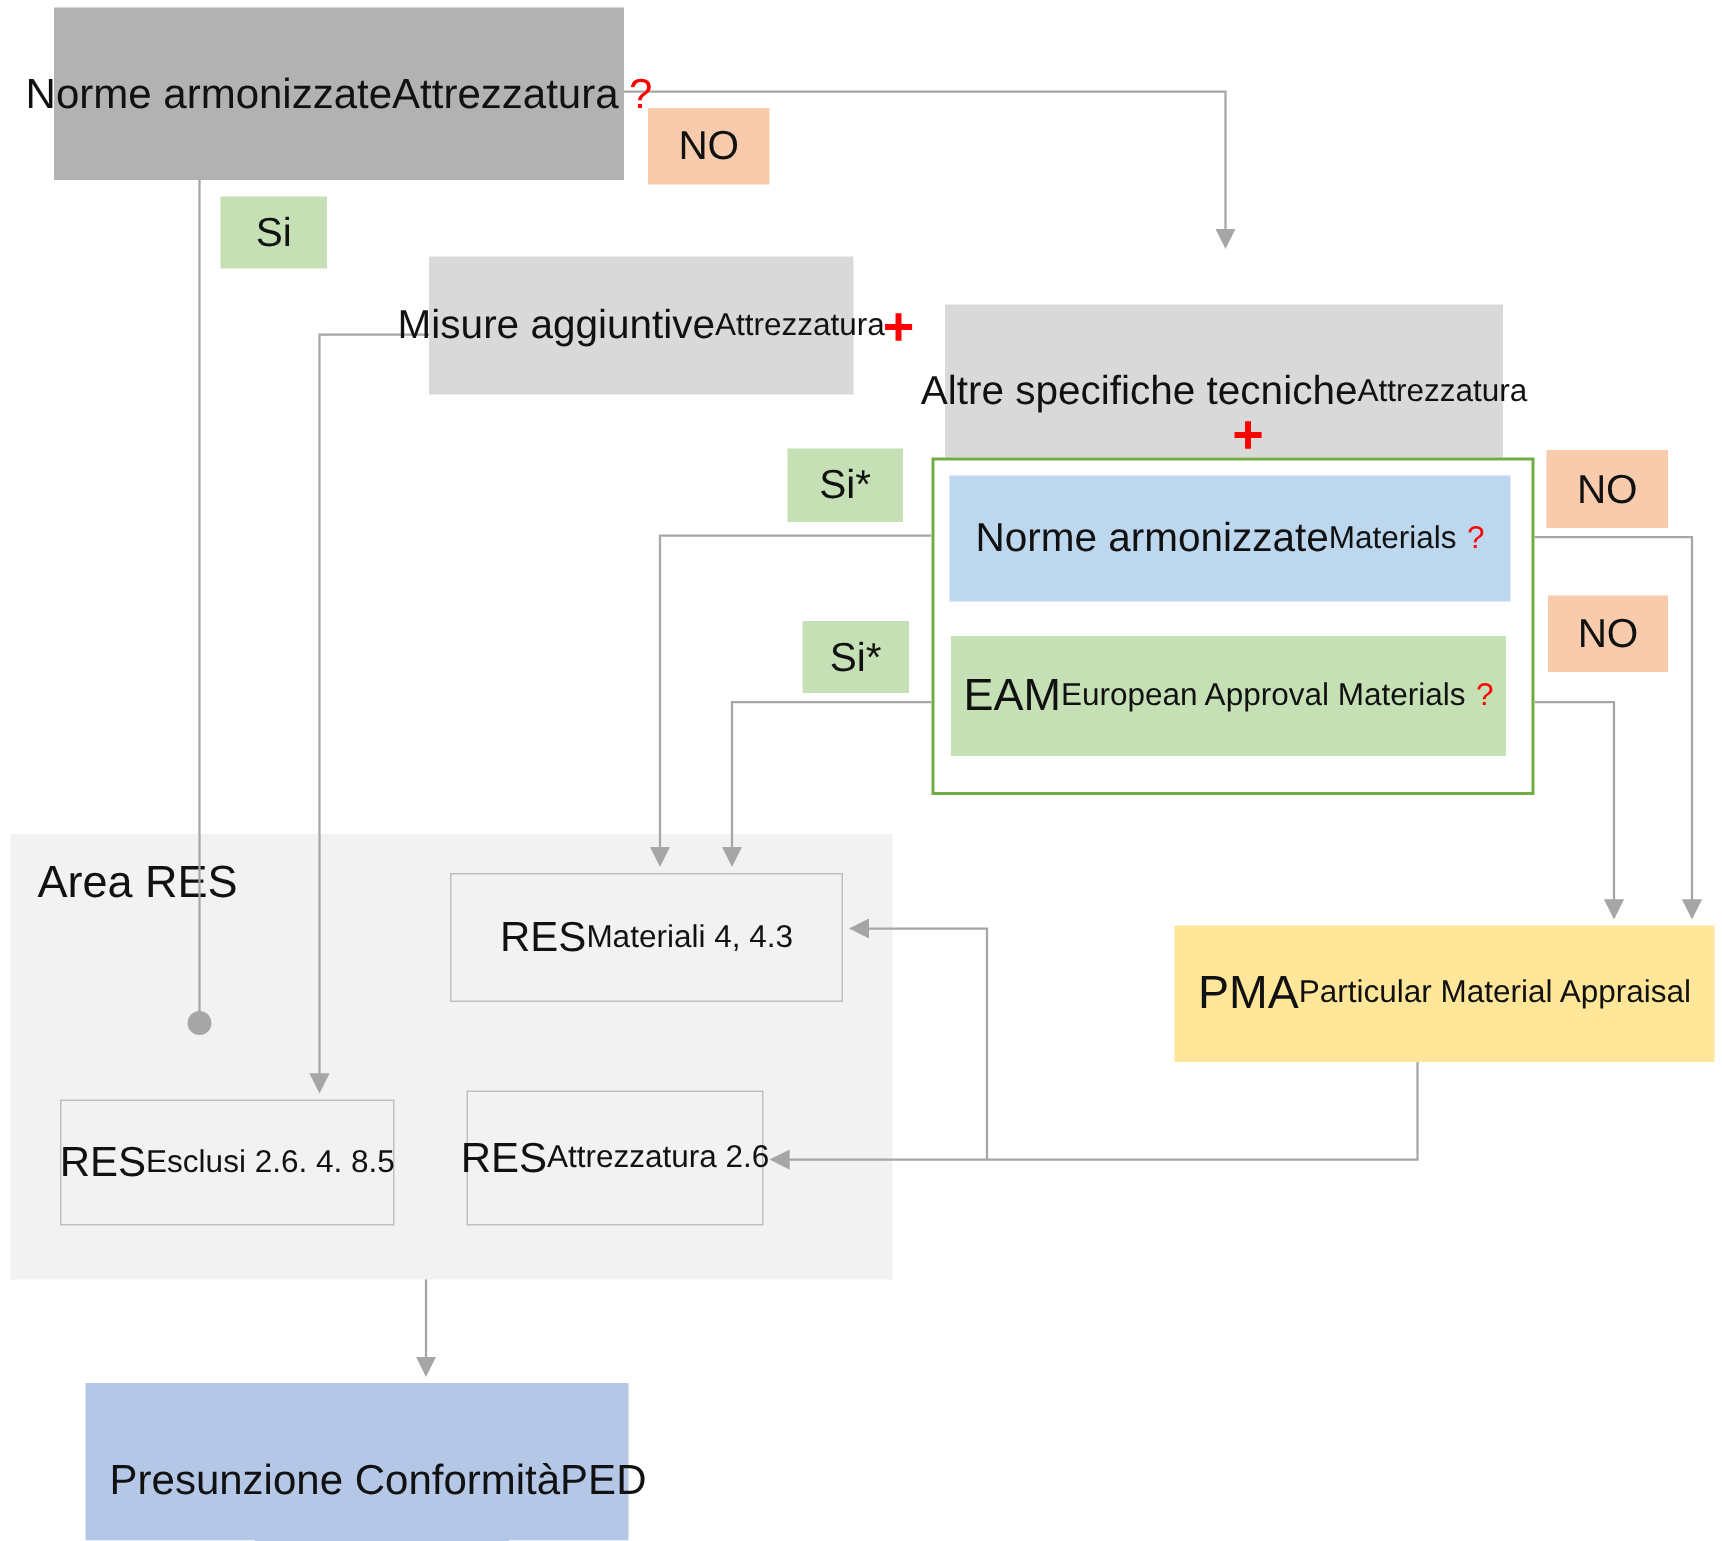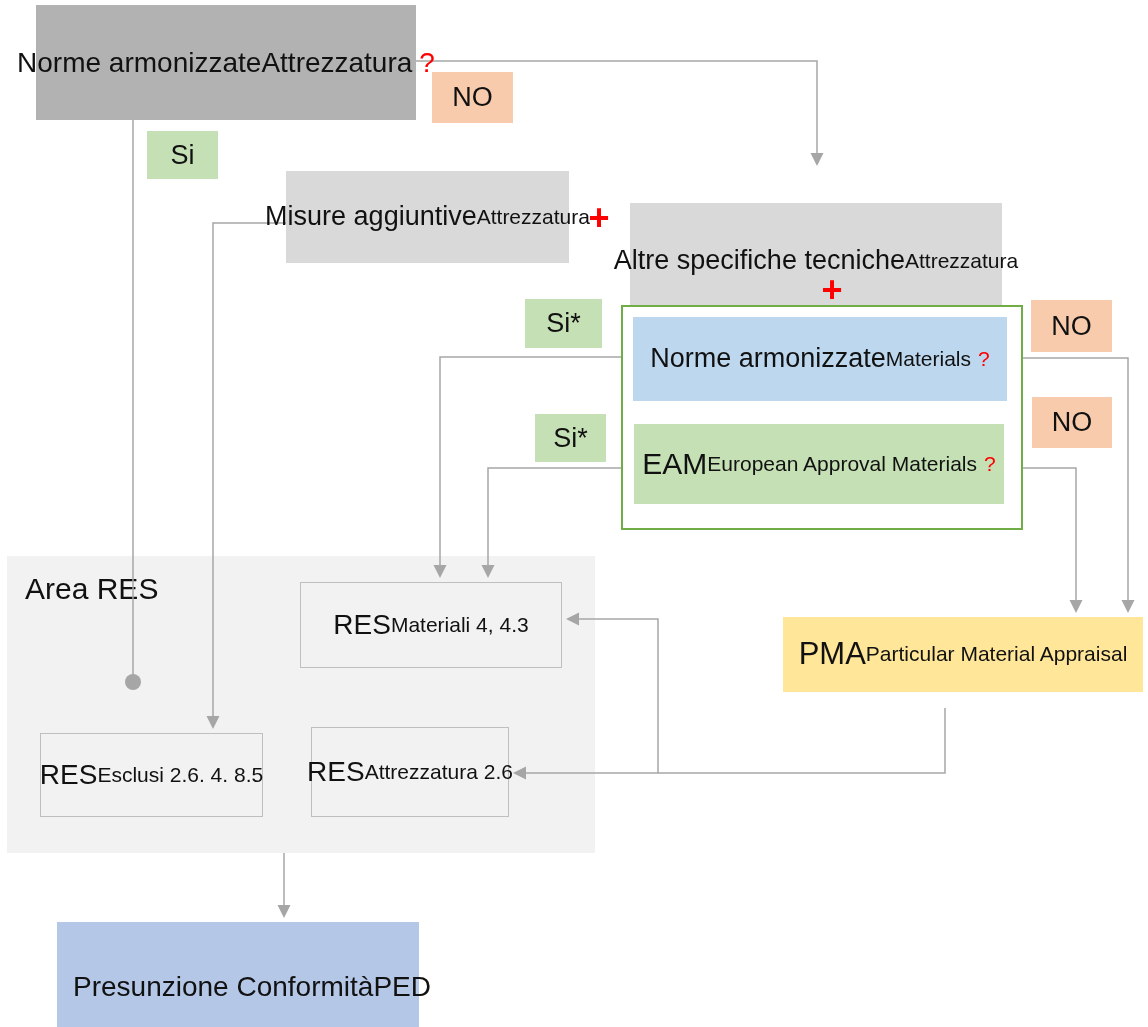--- a/index.html
+++ b/index.html
@@ -126,21 +126,21 @@
   <div class="abs node res-box" style="left:40px;top:733px;width:223px;height:84px;">
     <span class="t">RES</span>
     <span class="s">Esclusi 2.6. 4. 8.5</span>
   </div>
 
   <div class="abs node res-box" style="left:311px;top:727px;width:198px;height:90px;">
     <span class="t">RES</span>
     <span class="s">Attrezzatura 2.6</span>
   </div>
 
-  <div class="abs node yellow" style="left:783px;top:617px;width:360px;height:75px;">
+  <div class="abs node yellow" style="left:783px;top:617px;width:360px;height:91px;">
     <span class="t" style="font-size:31px;">PMA</span>
     <span class="s">Particular Material Appraisal</span>
   </div>
 
   <div class="abs node blue-med" style="left:57px;top:922px;width:362px;height:129px;padding-left:28px;">
     <span class="t" style="font-size:28px;">Presunzione Conformità</span>
     <span class="t" style="font-size:28px;">PED</span>
   </div>
 
 </div>

